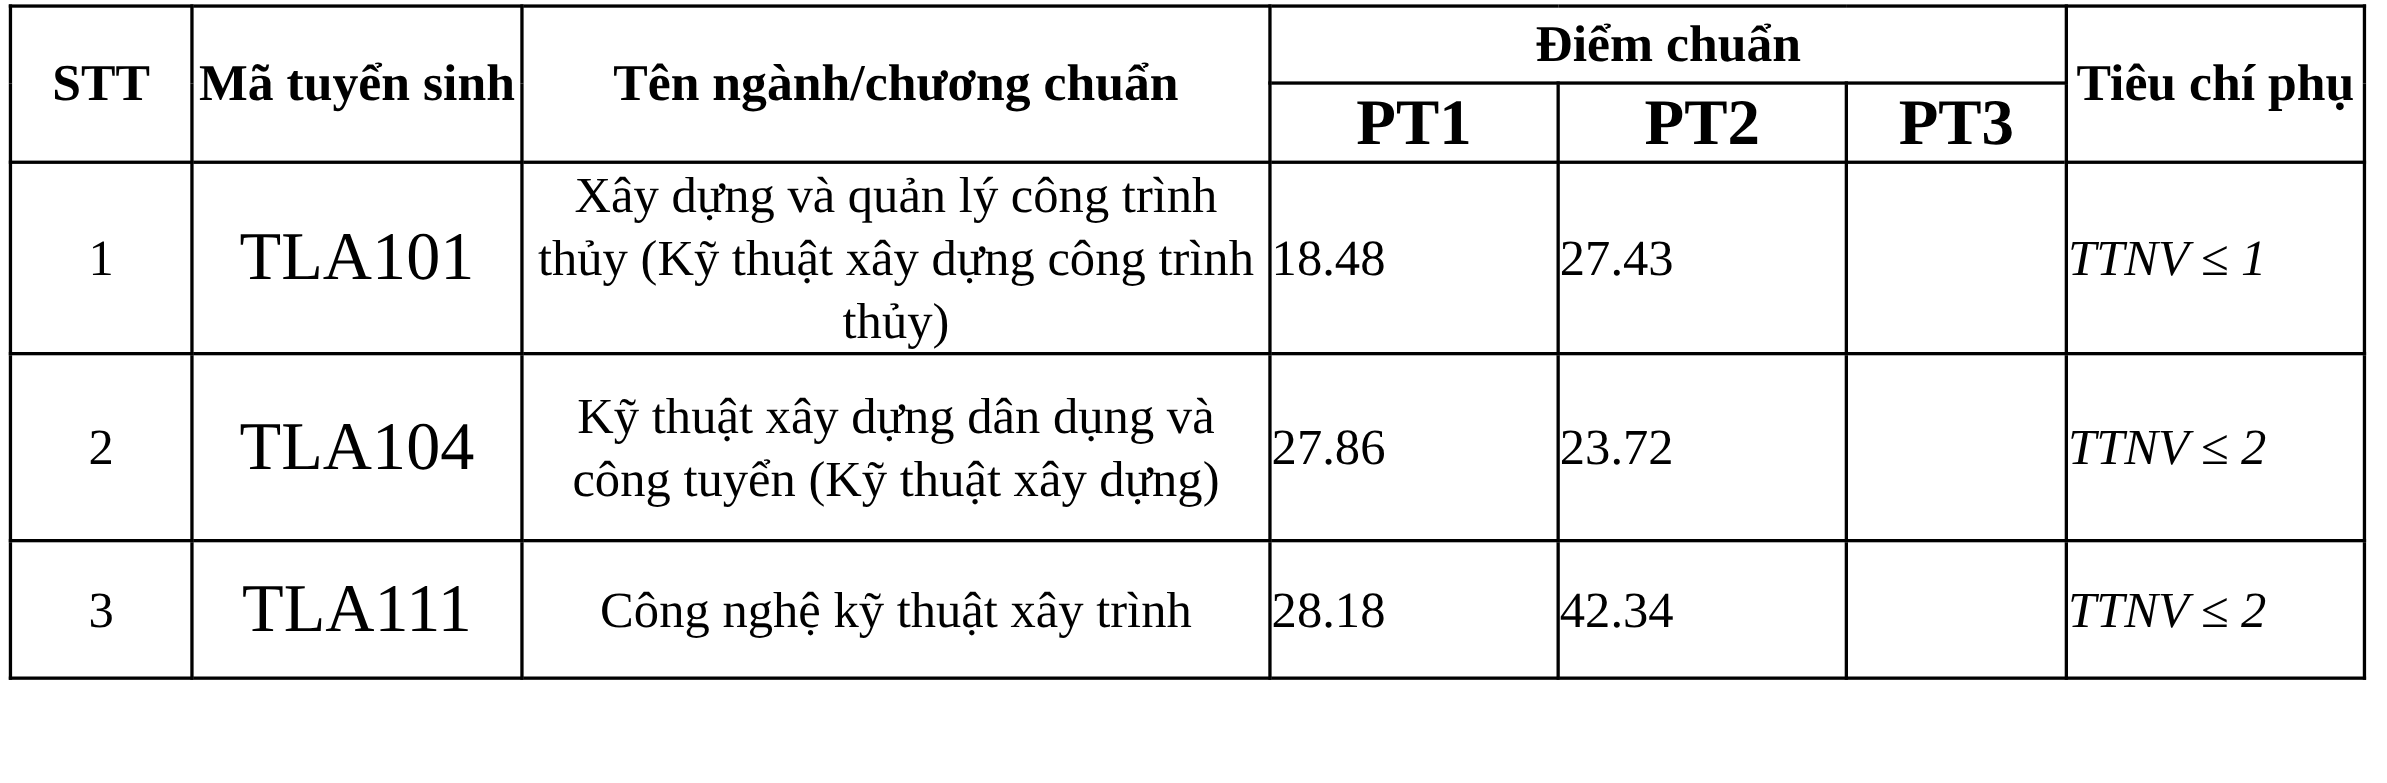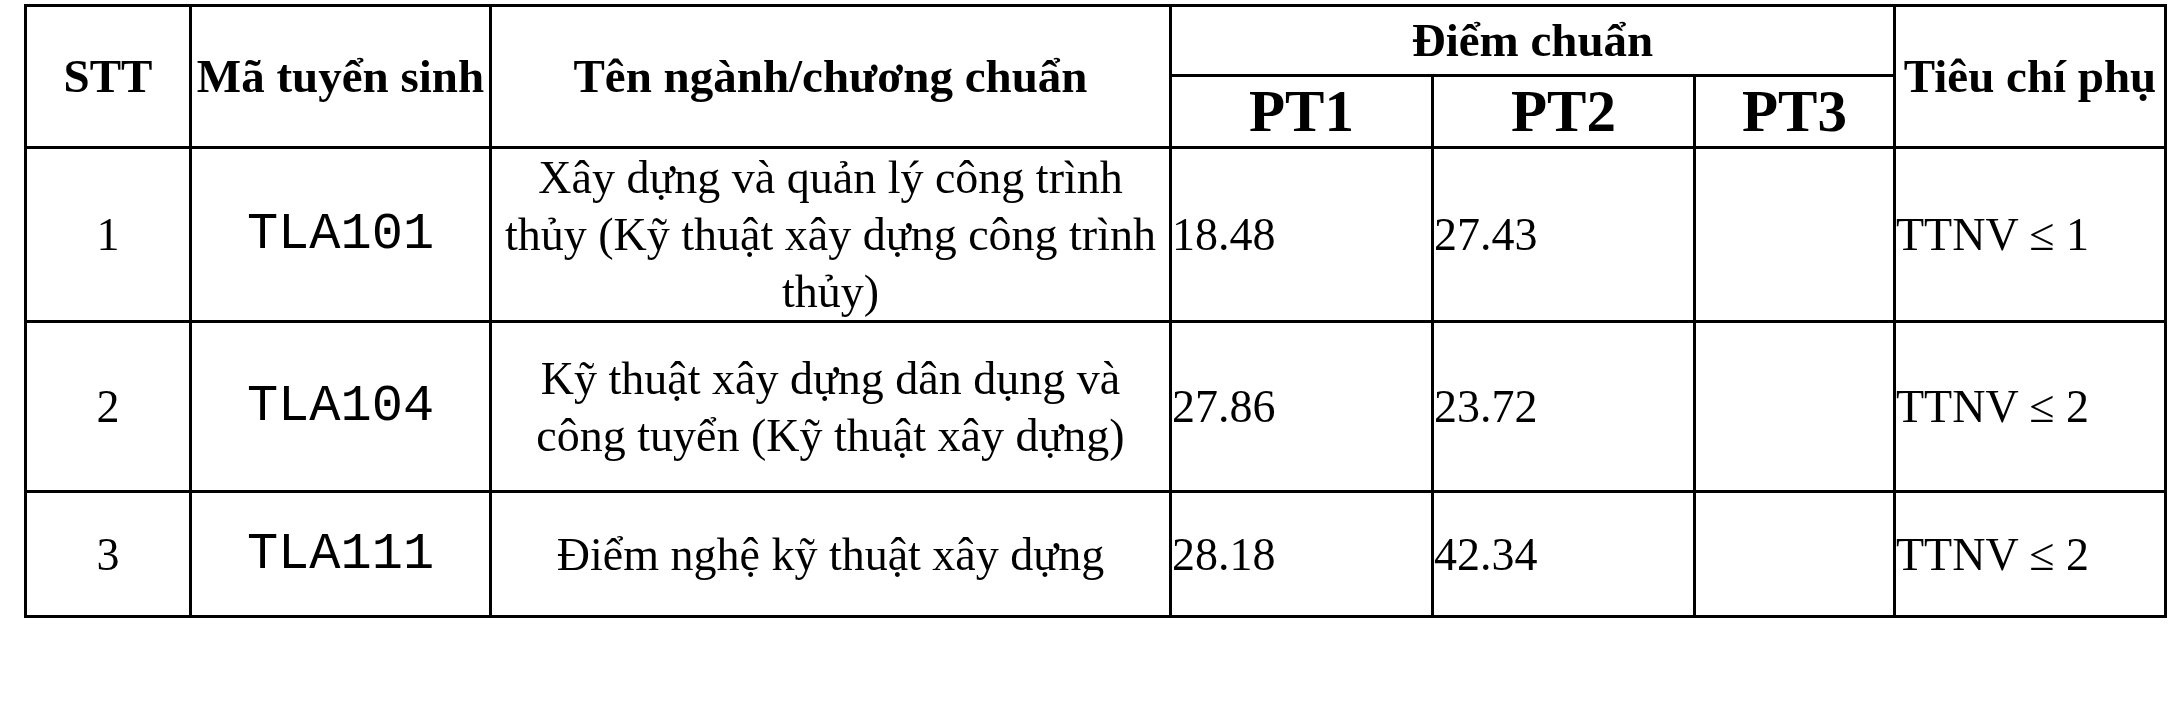--- a/index.html
+++ b/index.html
@@ -16,21 +16,21 @@
   }
   .sheet {
     width: 2170px;
     height: 712px;
     position: relative;
     background: #ffffff;
   }
   table.score-table {
     border-collapse: collapse;
     table-layout: fixed;
-    margin-left: 24px;
+    margin-left: 8px;
     margin-top: 4px;
     width: 2140px;
   }
   table.score-table td,
   table.score-table th {
     border: 3px solid #000000;
     padding: 0;
     vertical-align: middle;
     background: #ffffff;
   }
@@ -56,23 +56,22 @@
     text-align: center;
     padding: 10px 4px;
   }
   td.num {
     text-align: center;
     font-size: 46px;
     padding: 8px 4px;
   }
   td.code {
     text-align: center;
-    font-size: 52px;
+    font-size: 62px;
     padding: 8px 4px;
-    font-family: Liberation Mono, monospace;
   }
   td.name {
     text-align: center;
     font-size: 46px;
     line-height: 1.24;
     padding: 8px 10px 10px 14px;
   }
   td.score {
     text-align: left;
     font-size: 46px;
@@ -80,20 +79,21 @@
   }
   td.empty {
     text-align: center;
     font-size: 46px;
   }
   td.crit {
     text-align: left;
     font-size: 46px;
     padding: 8px 6px 8px 16px;
     white-space: nowrap;
+    font-style: italic;
   }
   .row-1 { height: 170px; }
   .row-2 { height: 170px; }
   .row-3 { height: 125px; }
   .hdr-top { height: 70px; }
   .hdr-bot { height: 68px; }
 </style>
 </head>
 <body>
 
@@ -137,21 +137,21 @@
         <td class="code">TLA104</td>
         <td class="name">Kỹ thuật xây dựng dân dụng và công tuyển (Kỹ thuật xây dựng)</td>
         <td class="score">27.86</td>
         <td class="score">23.72</td>
         <td class="empty"></td>
         <td class="crit">TTNV ≤ 2</td>
       </tr>
       <tr class="row-3">
         <td class="num">3</td>
         <td class="code">TLA111</td>
-        <td class="name">Điểm nghệ kỹ thuật xây dựng</td>
+        <td class="name">Công nghệ kỹ thuật xây trình</td>
         <td class="score">28.18</td>
         <td class="score">42.34</td>
         <td class="empty"></td>
         <td class="crit">TTNV ≤ 2</td>
       </tr>
     </tbody>
   </table>
 </div>
 
 </body></html>

